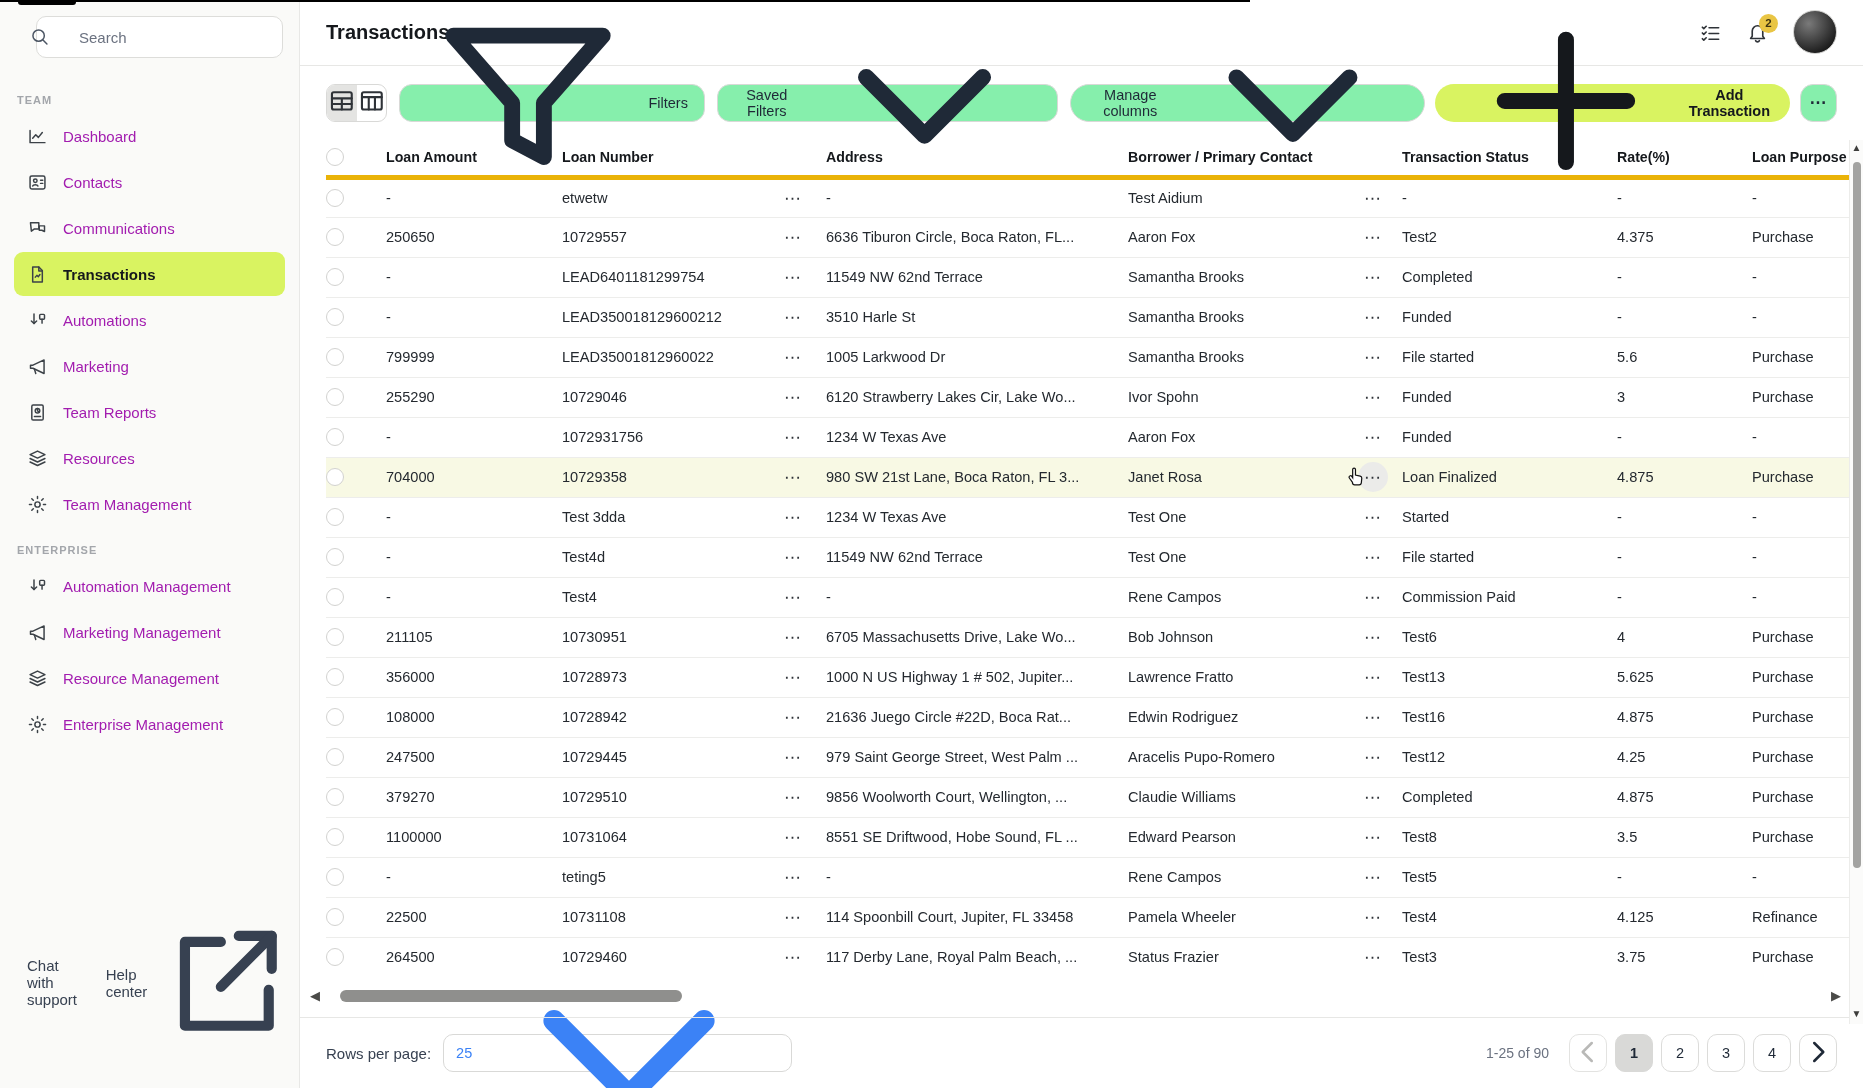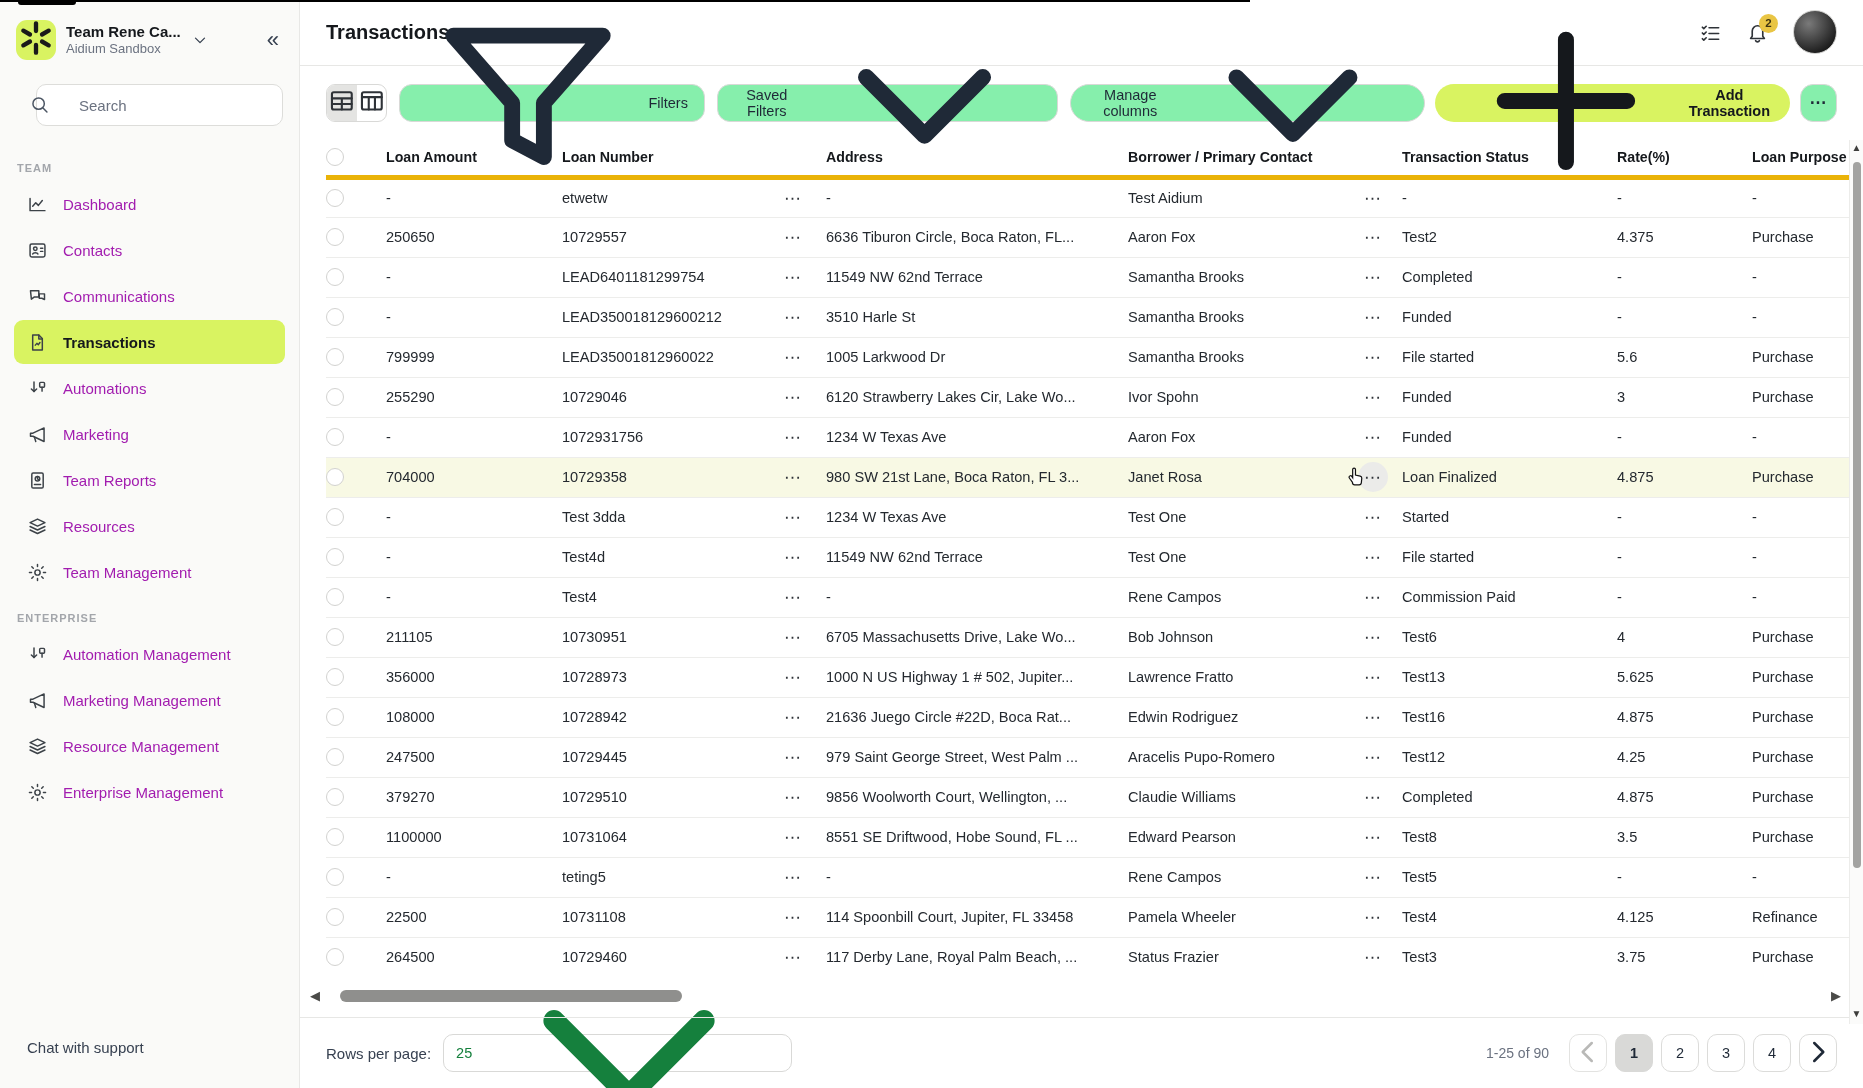--- a/index.html
+++ b/index.html
@@ -71,21 +71,21 @@
 
   
   .hscroll { height:44px; border-bottom:1px solid #e7e7e5; display:flex; align-items:center; padding:0 22px 0 10px; gap:8px; position:relative; }
   .h-arrow { font-size:13px; color:#4a4a48; cursor:pointer; line-height:1; }
   .h-track { flex:1; height:14px; position:relative; }
   .h-thumb { position:absolute; left:12px; top:1px; width:342px; height:12px; background:#8f8f8d; border-radius:6px; cursor:grab; }
 
   
   .footer { height:70px; display:flex; align-items:center; padding:0 26px; }
   .rpp-label { font-size:15px; color:#374151; margin-right:12px; }
-  .rpp-select { display:flex; align-items:center; gap:7px; height:38px; border:1px solid #d9d9d7; border-radius:10px; padding:0 12px; font-size:14.5px; color:#15803d; cursor:pointer; background:#fff; }
+  .rpp-select { display:flex; align-items:center; gap:7px; height:38px; border:1px solid #d9d9d7; border-radius:10px; padding:0 12px; font-size:14.5px; color:#3b82f6; cursor:pointer; background:#fff; }
   .rpp-select svg { width:14px; height:14px; }
   .footer-right { margin-left:auto; display:flex; align-items:center; gap:8px; }
   .range-label { font-size:14px; color:#6b7280; margin-right:12px; }
   .pag-btn { width:38px; height:38px; border:1px solid #dcdcda; border-radius:10px; background:#fff; display:flex; align-items:center; justify-content:center; font-size:14.5px; color:#1f2937; cursor:pointer; font-family:inherit; }
   .pag-btn svg { width:16px; height:16px; }
   .pag-btn.disabled { color:#b9b9b7; border-color:#e3e3e1; }
   .pag-btn.active { background:#d9d9d7; border-color:#d9d9d7; font-weight:600; }
 
   
   .vscroll { position:absolute; right:0; top:140px; width:14px; height:884px; background:#fbfbfa; border-left:1px solid #ececea; z-index:20; display:flex; flex-direction:column; align-items:center; }
@@ -97,35 +97,20 @@
   .cursor { position:absolute; left:1342px; top:464px; width:28px; height:28px; z-index:90; pointer-events:none; }
 </style>
 </head>
 <body>
 
 <div class="app">
   <div class="top-strip"></div>
   <div class="top-mark"></div>
 
   <div class="sidebar">
-    <div class="side-top">
-      <div class="logo">
-          <span class="logo-ic"><svg viewBox="0 0 24 24" fill="none" stroke="#1a1a1a" stroke-width="2.6" stroke-linecap="round" style="width:100%;height:100%">
-              <path d="M12 3.2v4.6M12 16.2v4.6M4.4 7.6l4 2.3M15.6 14.1l4 2.3M19.6 7.6l-4 2.3M8.4 14.1l-4 2.3"></path>
-            </svg></span>
-        </div>
-      <div class="team-block">
-        <div class="team-name">Team Rene Ca...</div>
-        <div class="team-sub">Aidium Sandbox</div>
-      </div>
-      <span class="team-chevron"><svg viewBox="0 0 24 24" fill="none" stroke="currentColor" stroke-width="1.7" stroke-linecap="round" stroke-linejoin="round" style="width:100%;height:100%">
-            <path d="M6 9.5l6 6 6-6"></path>
-          </svg></span>
-      <span class="collapse-btn">«</span>
-    </div>
     <div class="search-wrap">
       <span class="search-ic"><svg viewBox="0 0 24 24" fill="none" stroke="currentColor" stroke-width="1.7" stroke-linecap="round" stroke-linejoin="round" style="width:100%;height:100%">
             <circle cx="11" cy="11" r="6.5"></circle>
             <path d="M16 16l4.5 4.5"></path>
           </svg></span>
       <input type="text" placeholder="Search" style="">
     </div>
     <div class="nav">
       <div class="nav-section-label">TEAM</div>
       <div class="nav-list">
@@ -258,20 +243,28 @@
                 <path d="M12 2.8v2.4M12 18.8v2.4M2.8 12h2.4M18.8 12h2.4M5.5 5.5l1.7 1.7M16.8 16.8l1.7 1.7M18.5 5.5l-1.7 1.7M7.2 16.8l-1.7 1.7"></path>
               </svg>
             </span>
             <span>Enterprise Management</span>
           </div>
         </div>
     </div>
     <div class="side-footer">
       <div class="side-link">
           <span>Chat with support</span>
+        </div>
+      <div class="side-link">
+          <span>Help center</span>
+          <span class="ic"><svg viewBox="0 0 24 24" fill="none" stroke="currentColor" stroke-width="1.7" stroke-linecap="round" stroke-linejoin="round" style="width:100%;height:100%">
+              <path d="M14 4.5h5.5V10"></path>
+              <path d="M19.5 4.5L11 13"></path>
+              <path d="M19 13.5v6h-14v-14h6"></path>
+            </svg></span>
         </div>
     </div>
   </div>
 
   <div class="main">
     <div class="main-header">
       <div class="page-title">Transactions</div>
       <div class="header-right">
         <span class="hicon">
             <svg viewBox="0 0 24 24" fill="none" stroke="currentColor" stroke-width="1.7" stroke-linecap="round" stroke-linejoin="round" style="width:100%;height:100%">

